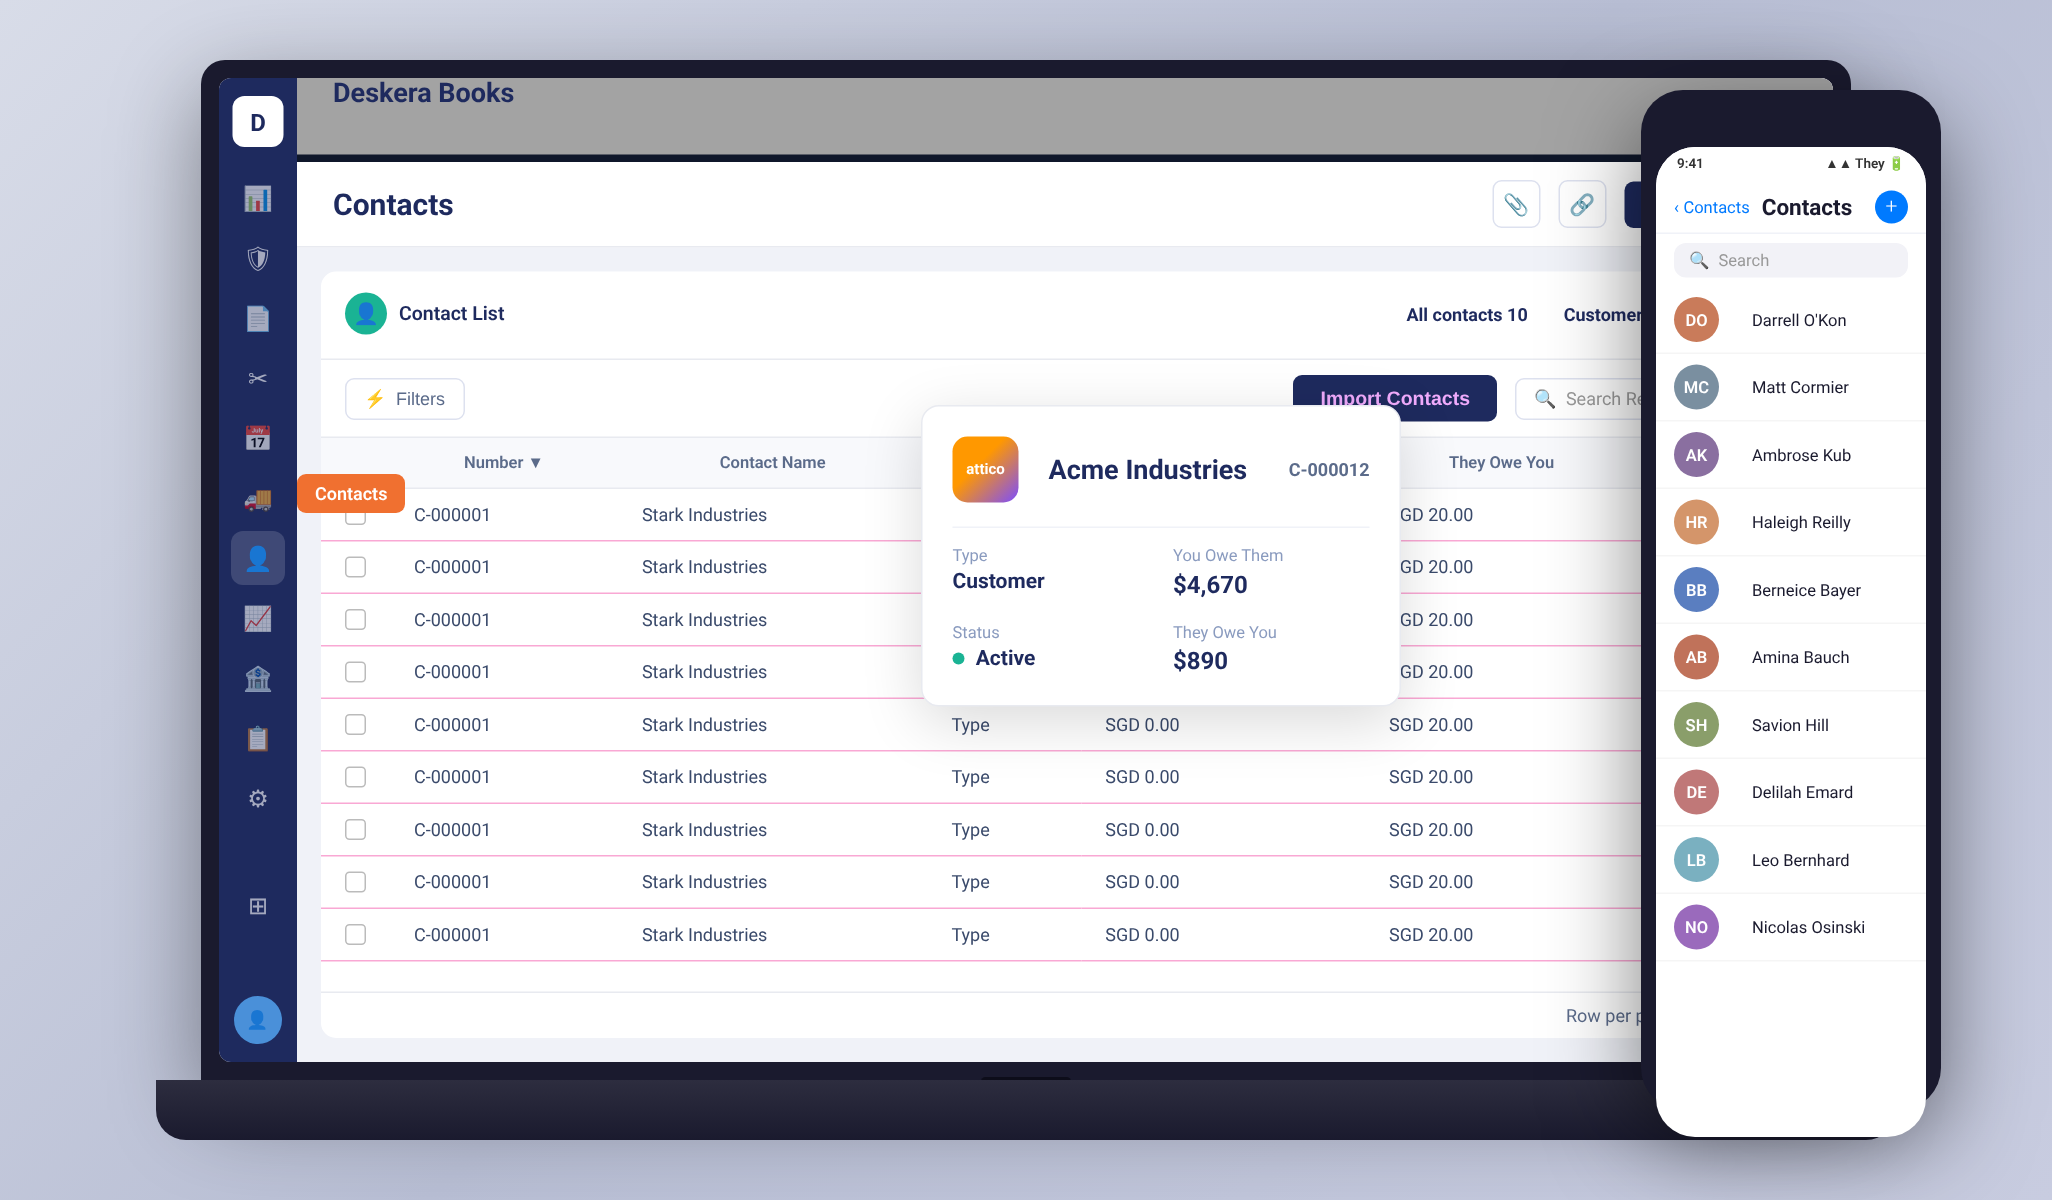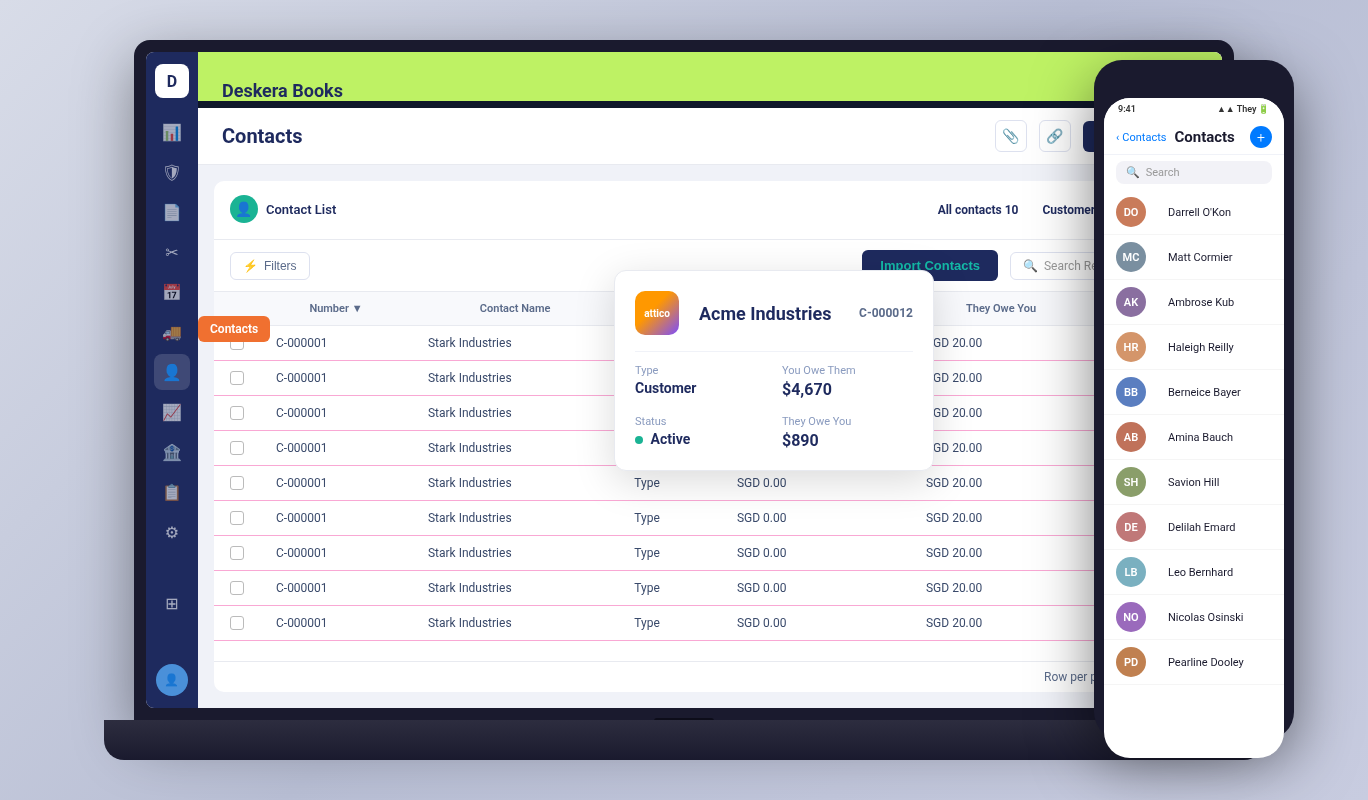--- a/index.html
+++ b/index.html
@@ -139,26 +139,26 @@
     .main-content {
       flex: 1;
       display: flex;
       flex-direction: column;
       background: #f0f2f8;
       overflow: hidden;
     }
 
     
     .header {
-      background: #bef264;
+      background: #a3a3a3;
       padding: 0 24px;
       height: 56px;
       display: flex;
-      align-items: flex-end;
-      border-bottom: 7px solid #0f172a;
+      align-items: flex-start;
+      border-bottom: 5px solid #0f172a;
       flex-shrink: 0;
     }
 
     .header-title {
       font-size: 18px;
       font-weight: 700;
       color: #1e2a5e;
     }
 
     
@@ -295,21 +295,21 @@
       border: 1px solid #dde1ef;
       border-radius: 6px;
       background: white;
       font-size: 12px;
       color: #5b6b8a;
       cursor: pointer;
     }
 
     .import-btn {
       background: #1e2a5e;
-      color: #14b8a6;
+      color: #f0abfc;
       border: none;
       padding: 8px 18px;
       border-radius: 6px;
       font-size: 13px;
       font-weight: 600;
       cursor: pointer;
       margin-left: auto;
     }
 
     .search-box {
@@ -879,21 +879,17 @@
       <span class="phone-contact-name">Delilah Emard</span>
     </div>
             <div class="phone-contact-item">
       <div class="phone-avatar" style="background:#7ab0c0">LB</div>
       <span class="phone-contact-name">Leo Bernhard</span>
     </div>
             <div class="phone-contact-item">
       <div class="phone-avatar" style="background:#9a6abc">NO</div>
       <span class="phone-contact-name">Nicolas Osinski</span>
     </div>
-            <div class="phone-contact-item">
-      <div class="phone-avatar" style="background:#c08050">PD</div>
-      <span class="phone-contact-name">Pearline Dooley</span>
-    </div>
           </div>
       </div>
     </div>
   </div>
 </div>
 
 </body></html>

